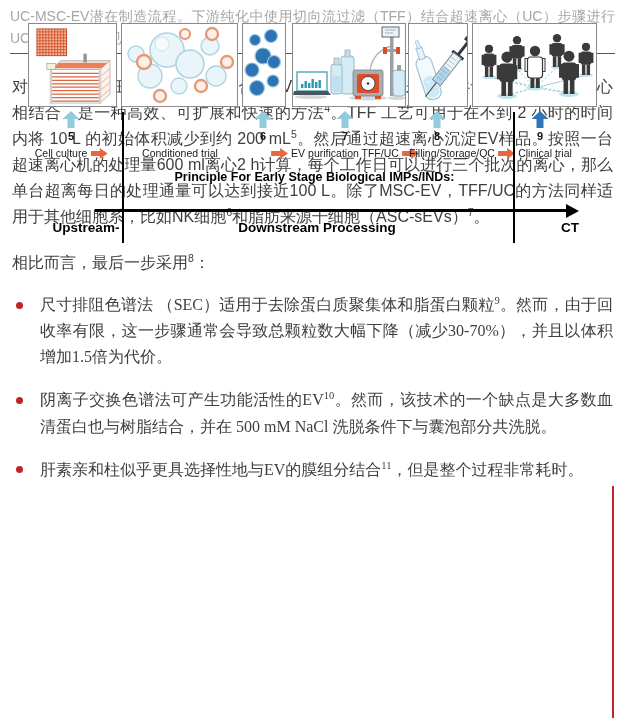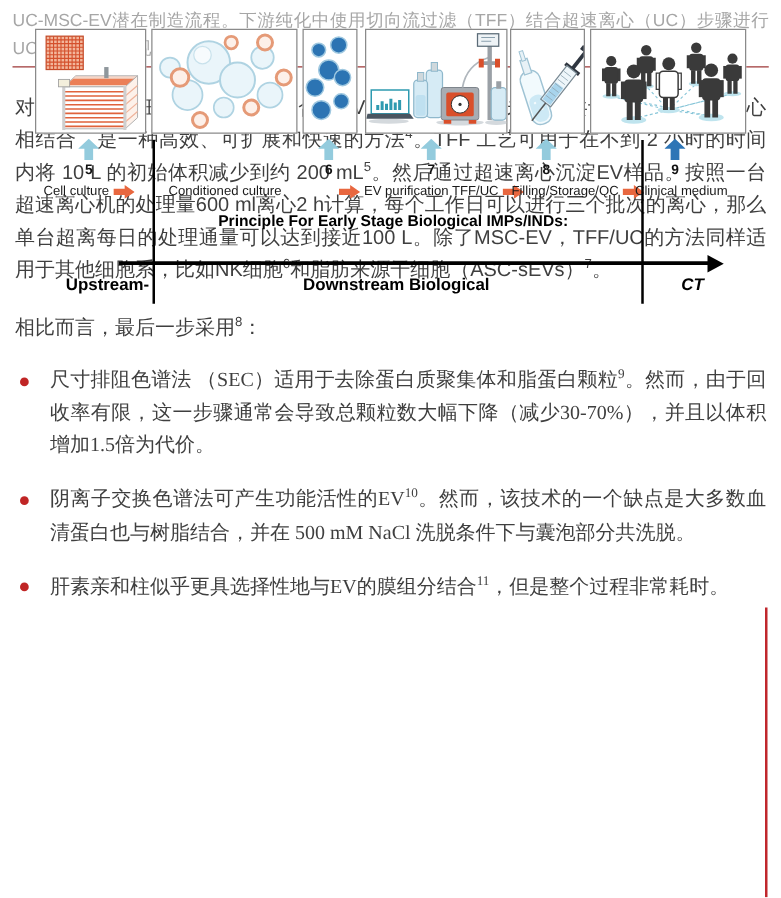--- a/index.html
+++ b/index.html
@@ -29,21 +29,21 @@
 
   .principle{position:absolute;left:122px;width:385px;top:167px;text-align:center;
              font-weight:bold;font-size:12.5px;line-height:20px;color:#000;}
   .timeline-line{position:absolute;left:95px;top:209px;width:473px;height:2.6px;background:#000;}
   .timeline-head{position:absolute;left:566px;top:203.5px;width:0;height:0;
                  border-left:13px solid #000;border-top:7px solid transparent;border-bottom:7px solid transparent;}
   .axis-label{position:absolute;top:220px;transform:translateX(-50%);
               font-size:13.5px;font-weight:bold;color:#000;white-space:nowrap;}
   #axis-upstream{left:86px;}
   #axis-downstream{left:317px;}
-  #axis-ct{left:554px;font-style:italic;}
+  #axis-ct{left:570px;}
 
   
   .caption{margin:6px 10px 0;font-size:14px;line-height:1.56;color:#a6a6a6;
            padding-bottom:3px;border-bottom:1px solid #9e3939;text-align:justify;}
 
   
   .body-text p{margin:20px 12px 0;font-size:16px;line-height:1.63;color:#3f3f3f;text-align:justify;}
   .body-text p.second{}
   .bullet-list{margin:16px 12px 0;padding-left:28px;list-style:none;font-family:Liberation Serif, serif;}
   .bullet-list li{position:relative;margin:0 0 17px 0;font-size:16px;line-height:1.63;
@@ -251,53 +251,53 @@
     <div class="step-number" style="left:437px">8</div>
     <div class="step-number" style="left:540px">9</div>
 
     <div class="step-label" style="left:71px">
       <span>Cell culture</span>
       <svg width="17" height="11">
           <polygon points="0,3 9,3 9,0 17,5.5 9,11 9,8 0,8" fill="#e8673f"></polygon>
         </svg>
     </div>
     <div class="step-label" style="left:180px">
-      <span>Conditioned culture</span>
+      <span>Conditioned trial</span>
     </div>
     <div class="step-label" style="left:345px">
       <svg width="17" height="11">
           <polygon points="0,3 9,3 9,0 17,5.5 9,11 9,8 0,8" fill="#e8673f"></polygon>
         </svg>
       <span>EV purification TFF/UC</span>
       <svg width="17" height="11">
           <polygon points="0,3 9,3 9,0 17,5.5 9,11 9,8 0,8" fill="#e8673f"></polygon>
         </svg>
     </div>
     <div class="step-label" style="left:462px">
       <span>Filling/Storage/QC</span>
       <svg width="17" height="11">
           <polygon points="0,3 9,3 9,0 17,5.5 9,11 9,8 0,8" fill="#e8673f"></polygon>
         </svg>
     </div>
     <div class="step-label" style="left:545px">
-      <span>Clinical medium</span>
+      <span>Clinical trial</span>
     </div>
 
     <div class="vdivider" id="divider-left"></div>
     <div class="vdivider" id="divider-right"></div>
 
     <div class="principle">
       <div>Principle For Early Stage Biological IMPs/INDs:</div>
     </div>
 
     <div class="timeline-line"></div>
     <div class="timeline-head"></div>
 
     <div class="axis-label" id="axis-upstream">Upstream-</div>
-    <div class="axis-label" id="axis-downstream">Downstream Biological</div>
+    <div class="axis-label" id="axis-downstream">Downstream Processing</div>
     <div class="axis-label" id="axis-ct">CT</div>
   </div>
 
   <div class="caption">UC-MSC-EV潜在制造流程。下游纯化中使用切向流过滤（TFF）结合超速离心（UC）步骤进行UC-MSC-EV 大规模纯化<sup>4</sup></div>
 
   <div class="body-text">
     <p>对于大体量的细胞培养液，最适合的EV富集纯化方法尚未达成共识。TFF与超速离心相结合，是一种高效、可扩展和快速的方法<sup>4</sup>。TFF 工艺可用于在不到 2 小时的时间内将 10 L 的初始体积减少到约 200 mL<sup>5</sup>。然后通过超速离心沉淀EV样品。按照一台超速离心机的处理量600 ml离心2 h计算，每个工作日可以进行三个批次的离心，那么单台超离每日的处理通量可以达到接近100 L。除了MSC-EV，TFF/UC的方法同样适用于其他细胞系，比如NK细胞<sup>6</sup>和脂肪来源干细胞（ASC-sEVs）<sup>7</sup>。</p>
     <p class="second">相比而言，最后一步采用<sup>8</sup>：</p>
     <ul class="bullet-list">
       <li>尺寸排阻色谱法 （SEC）适用于去除蛋白质聚集体和脂蛋白颗粒<sup>9</sup>。然而，由于回收率有限，这一步骤通常会导致总颗粒数大幅下降（减少30-70%），并且以体积增加1.5倍为代价。</li>

